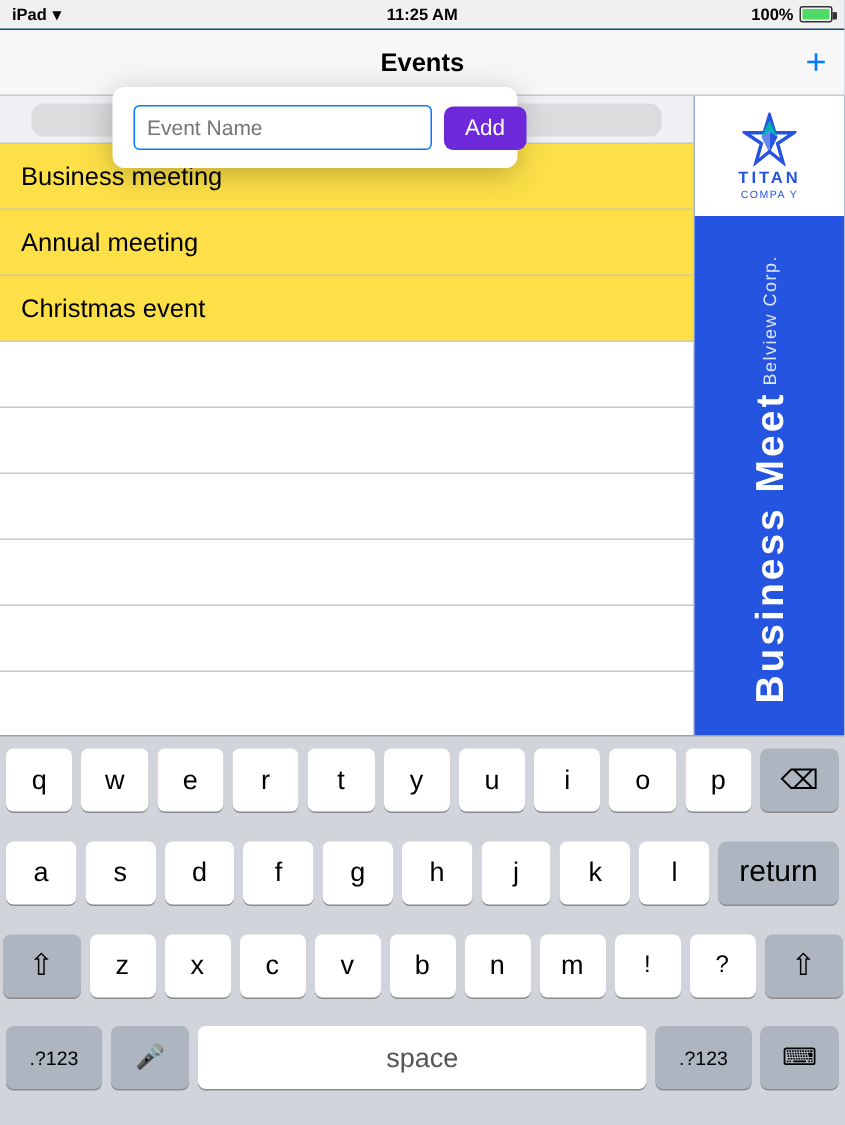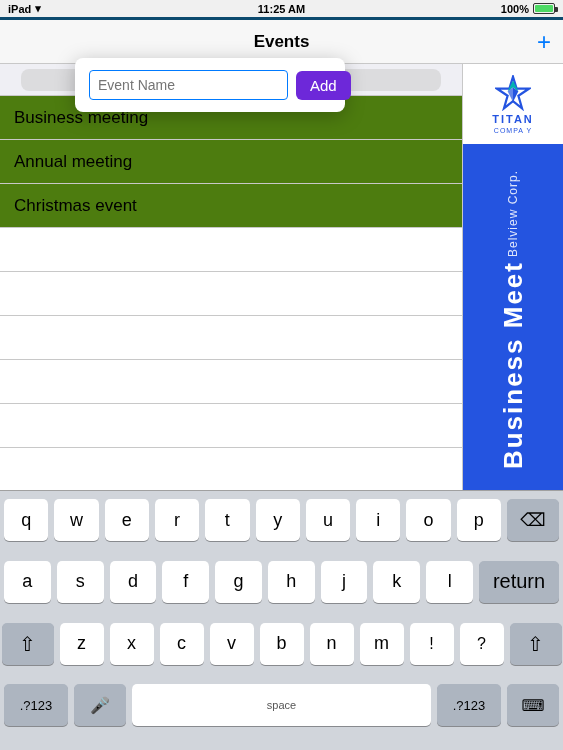--- a/index.html
+++ b/index.html
@@ -15,21 +15,21 @@
     
     .status-bar {
       height: 20px;
       background: #f0f0f0;
       display: flex;
       align-items: center;
       justify-content: space-between;
       padding: 0 8px;
       font-size: 11px;
       font-weight: 600;
-      border-bottom: 3px solid #0c4a6e;
+      border-bottom: 1px solid #0c4a6e;
     }
     .status-left { display: flex; align-items: center; gap: 4px; }
     .status-center { position: absolute; left: 50%; transform: translateX(-50%); font-size: 11px; font-weight: 600; }
     .status-right { display: flex; align-items: center; gap: 4px; }
     .battery-icon {
       width: 22px; height: 11px; border: 1.5px solid #333; border-radius: 2px; position: relative;
       display: inline-block;
     }
     .battery-icon::after {
       content: '';
@@ -136,21 +136,21 @@
       width: 420px;
       height: 22px;
     }
 
     .list-item {
       height: 44px;
       border-bottom: 1px solid #c8c8c8;
       display: flex;
       align-items: center;
       padding: 0 14px;
-      background: #4d7c0f;
+      background: #fde047;
       font-size: 17px;
       color: #000;
     }
     .list-item.empty {
       background: #fff;
     }
 
     
     .right-sidebar {
       width: 100px;
@@ -408,18 +408,18 @@
     <div class="key">n</div>
     <div class="key">m</div>
     <div class="key" style="font-size:16px;">!</div>
     <div class="key" style="font-size:16px;">?</div>
     <div class="key dark shift-key">⇧</div>
   </div>
 
   <div class="key-row">
     <div class="key dark special-small" style="font-size:13px;">.?123</div>
     <div class="key dark mic-key" style="font-size:16px;">🎤</div>
-    <div class="key spacebar" style="font-size:11px;color:#555;">space</div>
+    <div class="key spacebar" style="font-size:18px;color:#555;">space</div>
     <div class="key dark special-small" style="font-size:13px;">.?123</div>
     <div class="key dark emoji-key" style="font-size:16px;">⌨</div>
   </div>
 
 </div>
 
 </body></html>

